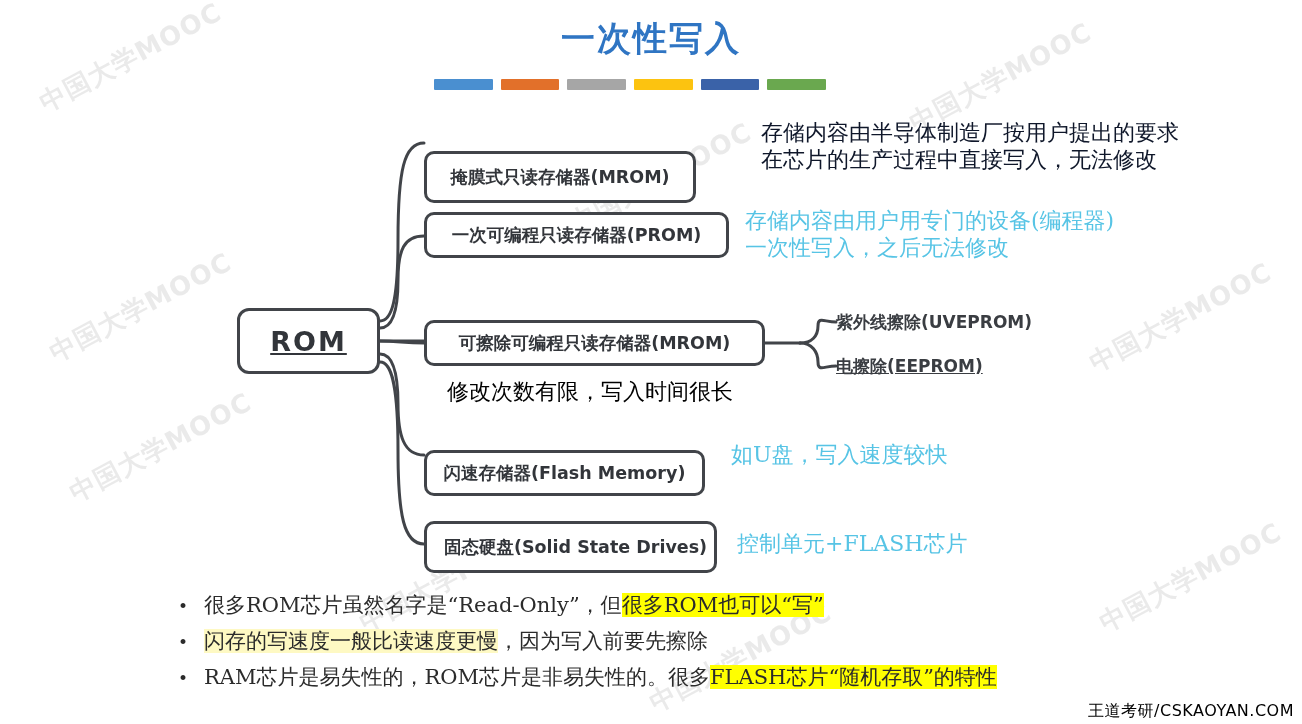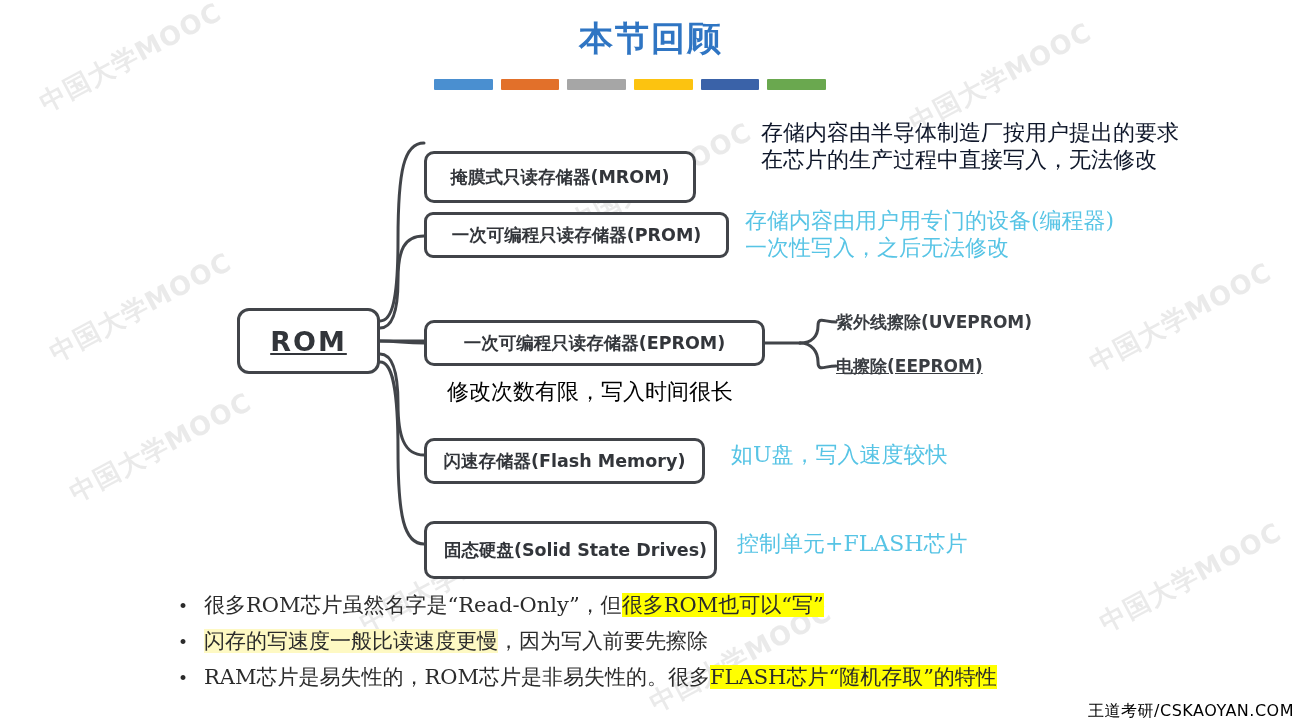--- a/index.html
+++ b/index.html
@@ -158,21 +158,21 @@
   <div class="wm" style="left:30px; top:40px;">中国大学MOOC</div>
   <div class="wm" style="left:40px; top:290px;">中国大学MOOC</div>
   <div class="wm" style="left:60px; top:430px;">中国大学MOOC</div>
   <div class="wm" style="left:350px; top:560px;">中国大学MOOC</div>
   <div class="wm" style="left:560px; top:160px;">中国大学MOOC</div>
   <div class="wm" style="left:900px; top:60px;">中国大学MOOC</div>
   <div class="wm" style="left:1080px; top:300px;">中国大学MOOC</div>
   <div class="wm" style="left:1090px; top:560px;">中国大学MOOC</div>
   <div class="wm" style="left:640px; top:640px;">中国大学MOOC</div>
 
-  <div class="title">本节回顾</div>
+  <div class="title">一次性写入</div>
 
   <div class="bars">
     <div class="bar" style="background: rgb(74, 143, 208);"></div>
     <div class="bar" style="background: rgb(226, 112, 42);"></div>
     <div class="bar" style="background: rgb(166, 166, 166);"></div>
     <div class="bar" style="background: rgb(252, 195, 16);"></div>
     <div class="bar" style="background: rgb(58, 98, 168);"></div>
     <div class="bar" style="background: rgb(106, 168, 79);"></div>
   </div>
 
@@ -198,33 +198,33 @@
   </svg>
 
   <div class="node root" style="left:237px; top:308px; width:143px; height:66px;">
     <span>ROM</span>
   </div>
 
   <div class="node" style="left:424px; top:119px; width:272px; height:52px;margin-top:32px;">
     <span>掩膜式只读存储器(MROM)</span>
   </div>
 
-  <div class="node" style="left:424px; top:212px; width:305px; height:46px;border-radius:9px;">
+  <div class="node" style="left:424px; top:212px; width:305px; height:46px;">
     <span>一次可编程只读存储器(PROM)</span>
   </div>
 
   <div class="node" style="left:424px; top:320px; width:341px; height:46px;">
-    <span>一次可编程只读存储器(EPROM)</span>
-  </div>
-
-  <div class="node" style="left:424px; top:438px; width:281px; height:46px;">
+    <span>可擦除可编程只读存储器(MROM)</span>
+  </div>
+
+  <div class="node" style="left:424px; top:450px; width:281px; height:46px;">
     <span>闪速存储器(Flash Memory)</span>
   </div>
 
-  <div class="node" style="left:424px; top:521px; width:293px; height:58px;padding-left:10px;">
+  <div class="node" style="left:424px; top:521px; width:293px; height:52px;padding-left:10px;">
     <span>固态硬盘(Solid State Drives)</span>
   </div>
 
   <div class="subleaf" style="left:836px; top:311px;">
     <span>紫外线擦除(UVEPROM)</span>
   </div>
   <div class="subleaf" style="left:836px; top:355px;text-decoration:underline;">
     <span>电擦除(EEPROM)</span>
   </div>
 

